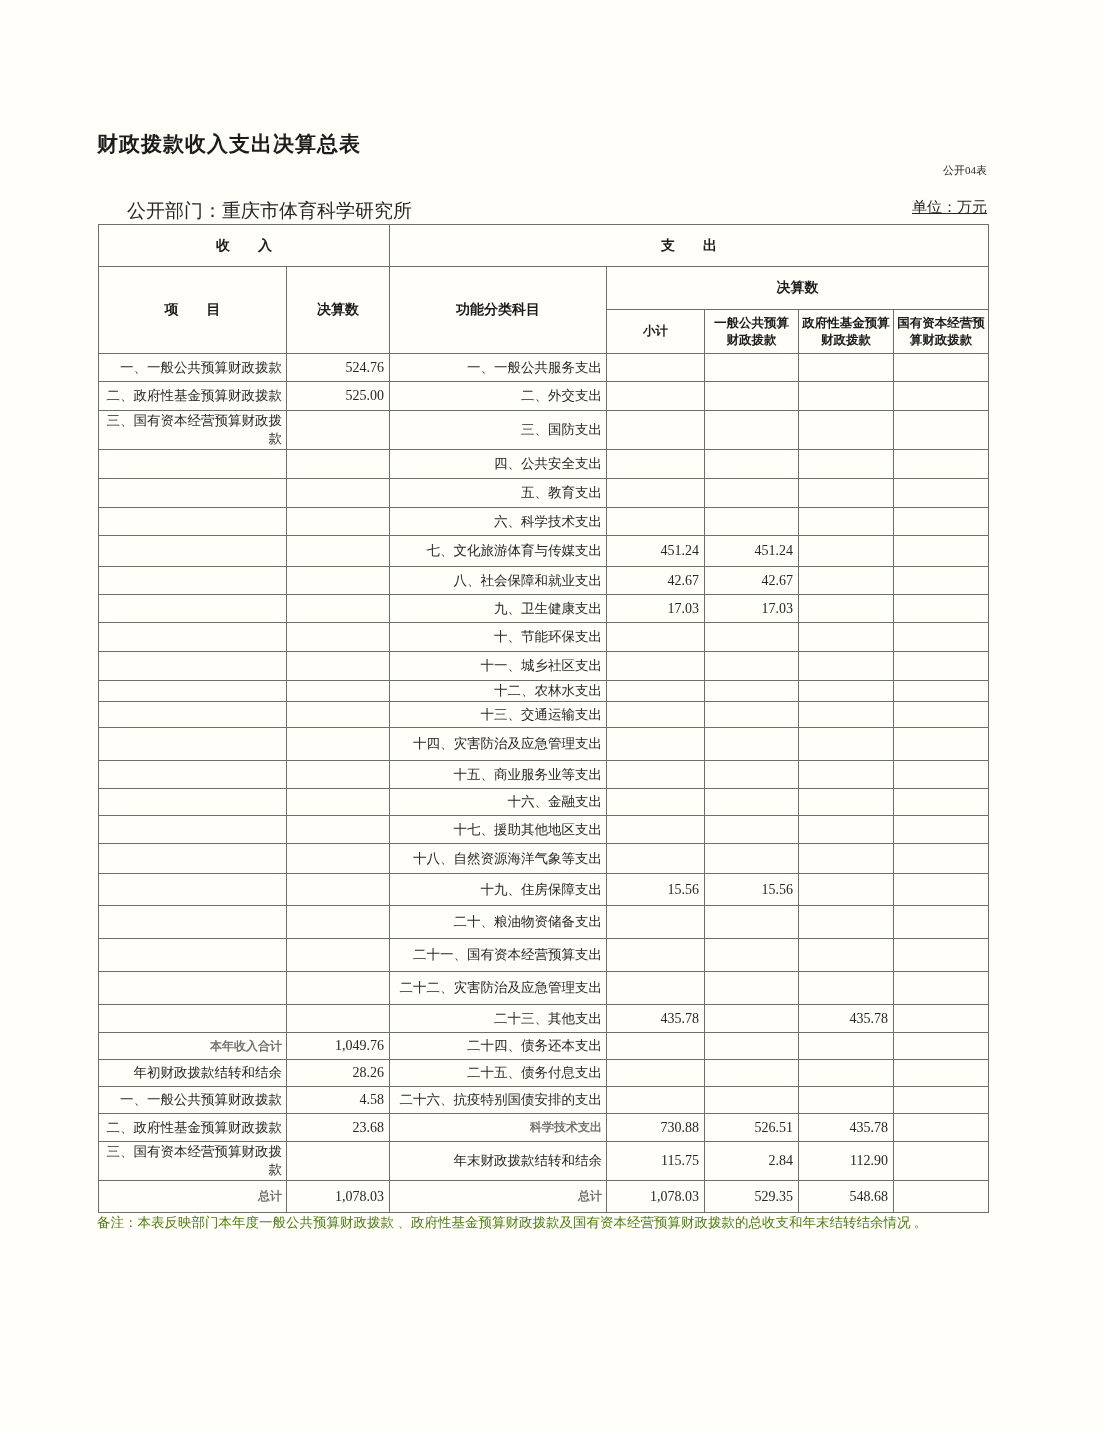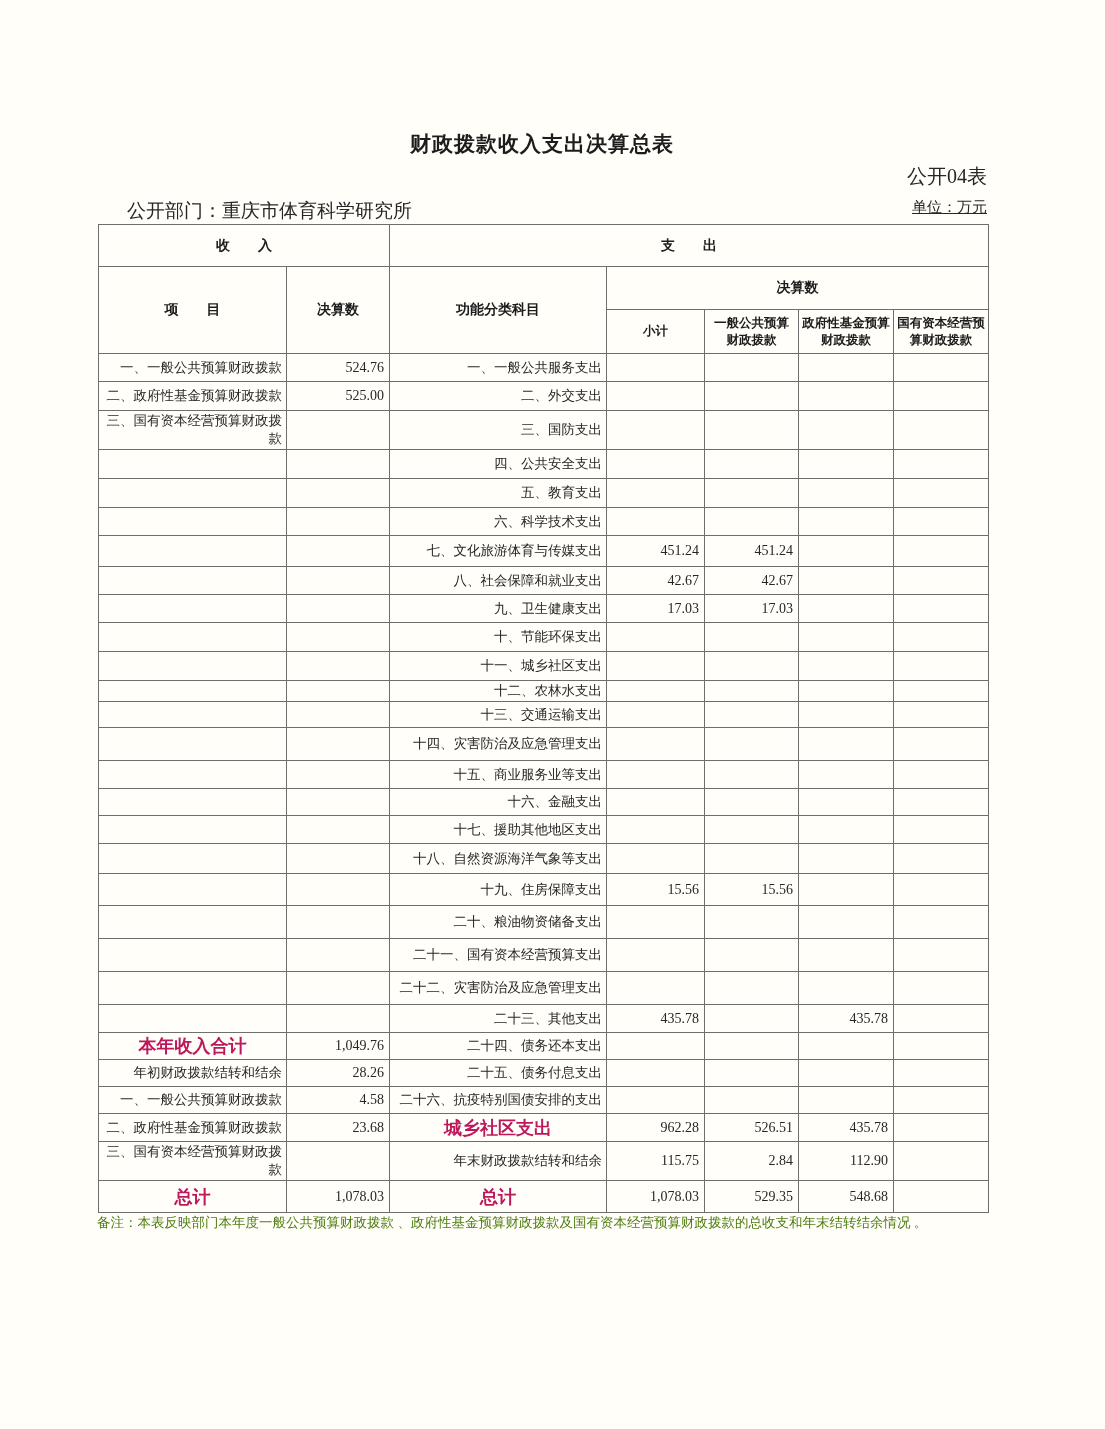--- a/index.html
+++ b/index.html
@@ -13,32 +13,32 @@
     width: 1105px;
     height: 1429px;
     background: #fffef8;
     overflow: hidden;
   }
   .doc-title {
     position: absolute;
     left: 97px;
     top: 130px;
     width: 890px;
-    text-align: center;
+    text-align: left;
     font-family: "Liberation Sans", "DejaVu Sans", sans-serif;
     font-weight: bold;
     font-size: 21px;
     letter-spacing: 1px;
     color: #1c1c1c;
   }
   .table-code {
     position: absolute;
     right: 118px;
     top: 163px;
-    font-size: 20px;
+    font-size: 11px;
     margin-left: 24px;
   }
   .dept-line {
     position: absolute;
     left: 127px;
     top: 198px;
     font-size: 19px;
   }
   .unit-line {
     position: absolute;
@@ -73,25 +73,24 @@
     line-height: 1.35;
     padding: 1px 3px;
   }
   table.budget td {
     font-size: 13.5px;
     padding: 1px 4px;
   }
   table.budget td.lbl { text-align: right; }
   table.budget td.num { text-align: right; padding-right: 5px; font-size: 14px; }
   table.budget td.total {
-    text-align: center;
     font-family: "Liberation Sans", "DejaVu Sans", sans-serif;
     font-weight: bold;
-    font-size: 18px;
-    color: #be185d;
+    font-size: 12px;
+    color: #737373;
   }
   .note-line {
     position: absolute;
     left: 97px;
     top: 1214px;
     width: 920px;
     font-size: 13.5px;
     color: #4d7c0f;
   }
 </style>
@@ -367,22 +366,22 @@
           <td class="num">4.58</td>
           <td class="lbl">二十六、抗疫特别国债安排的支出</td>
           <td class="num"></td>
           <td class="num"></td>
           <td class="num"></td>
           <td class="num"></td>
         </tr>
         <tr style="height: 28px;">
           <td class="lbl">二、政府性基金预算财政拨款</td>
           <td class="num">23.68</td>
-          <td class="lbl total">城乡社区支出</td>
-          <td class="num">962.28</td>
+          <td class="lbl total">科学技术支出</td>
+          <td class="num">730.88</td>
           <td class="num">526.51</td>
           <td class="num">435.78</td>
           <td class="num"></td>
         </tr>
         <tr style="height: 30px;">
           <td class="lbl">三、国有资本经营预算财政拨款</td>
           <td class="num"></td>
           <td class="lbl">年末财政拨款结转和结余</td>
           <td class="num">115.75</td>
           <td class="num">2.84</td>

